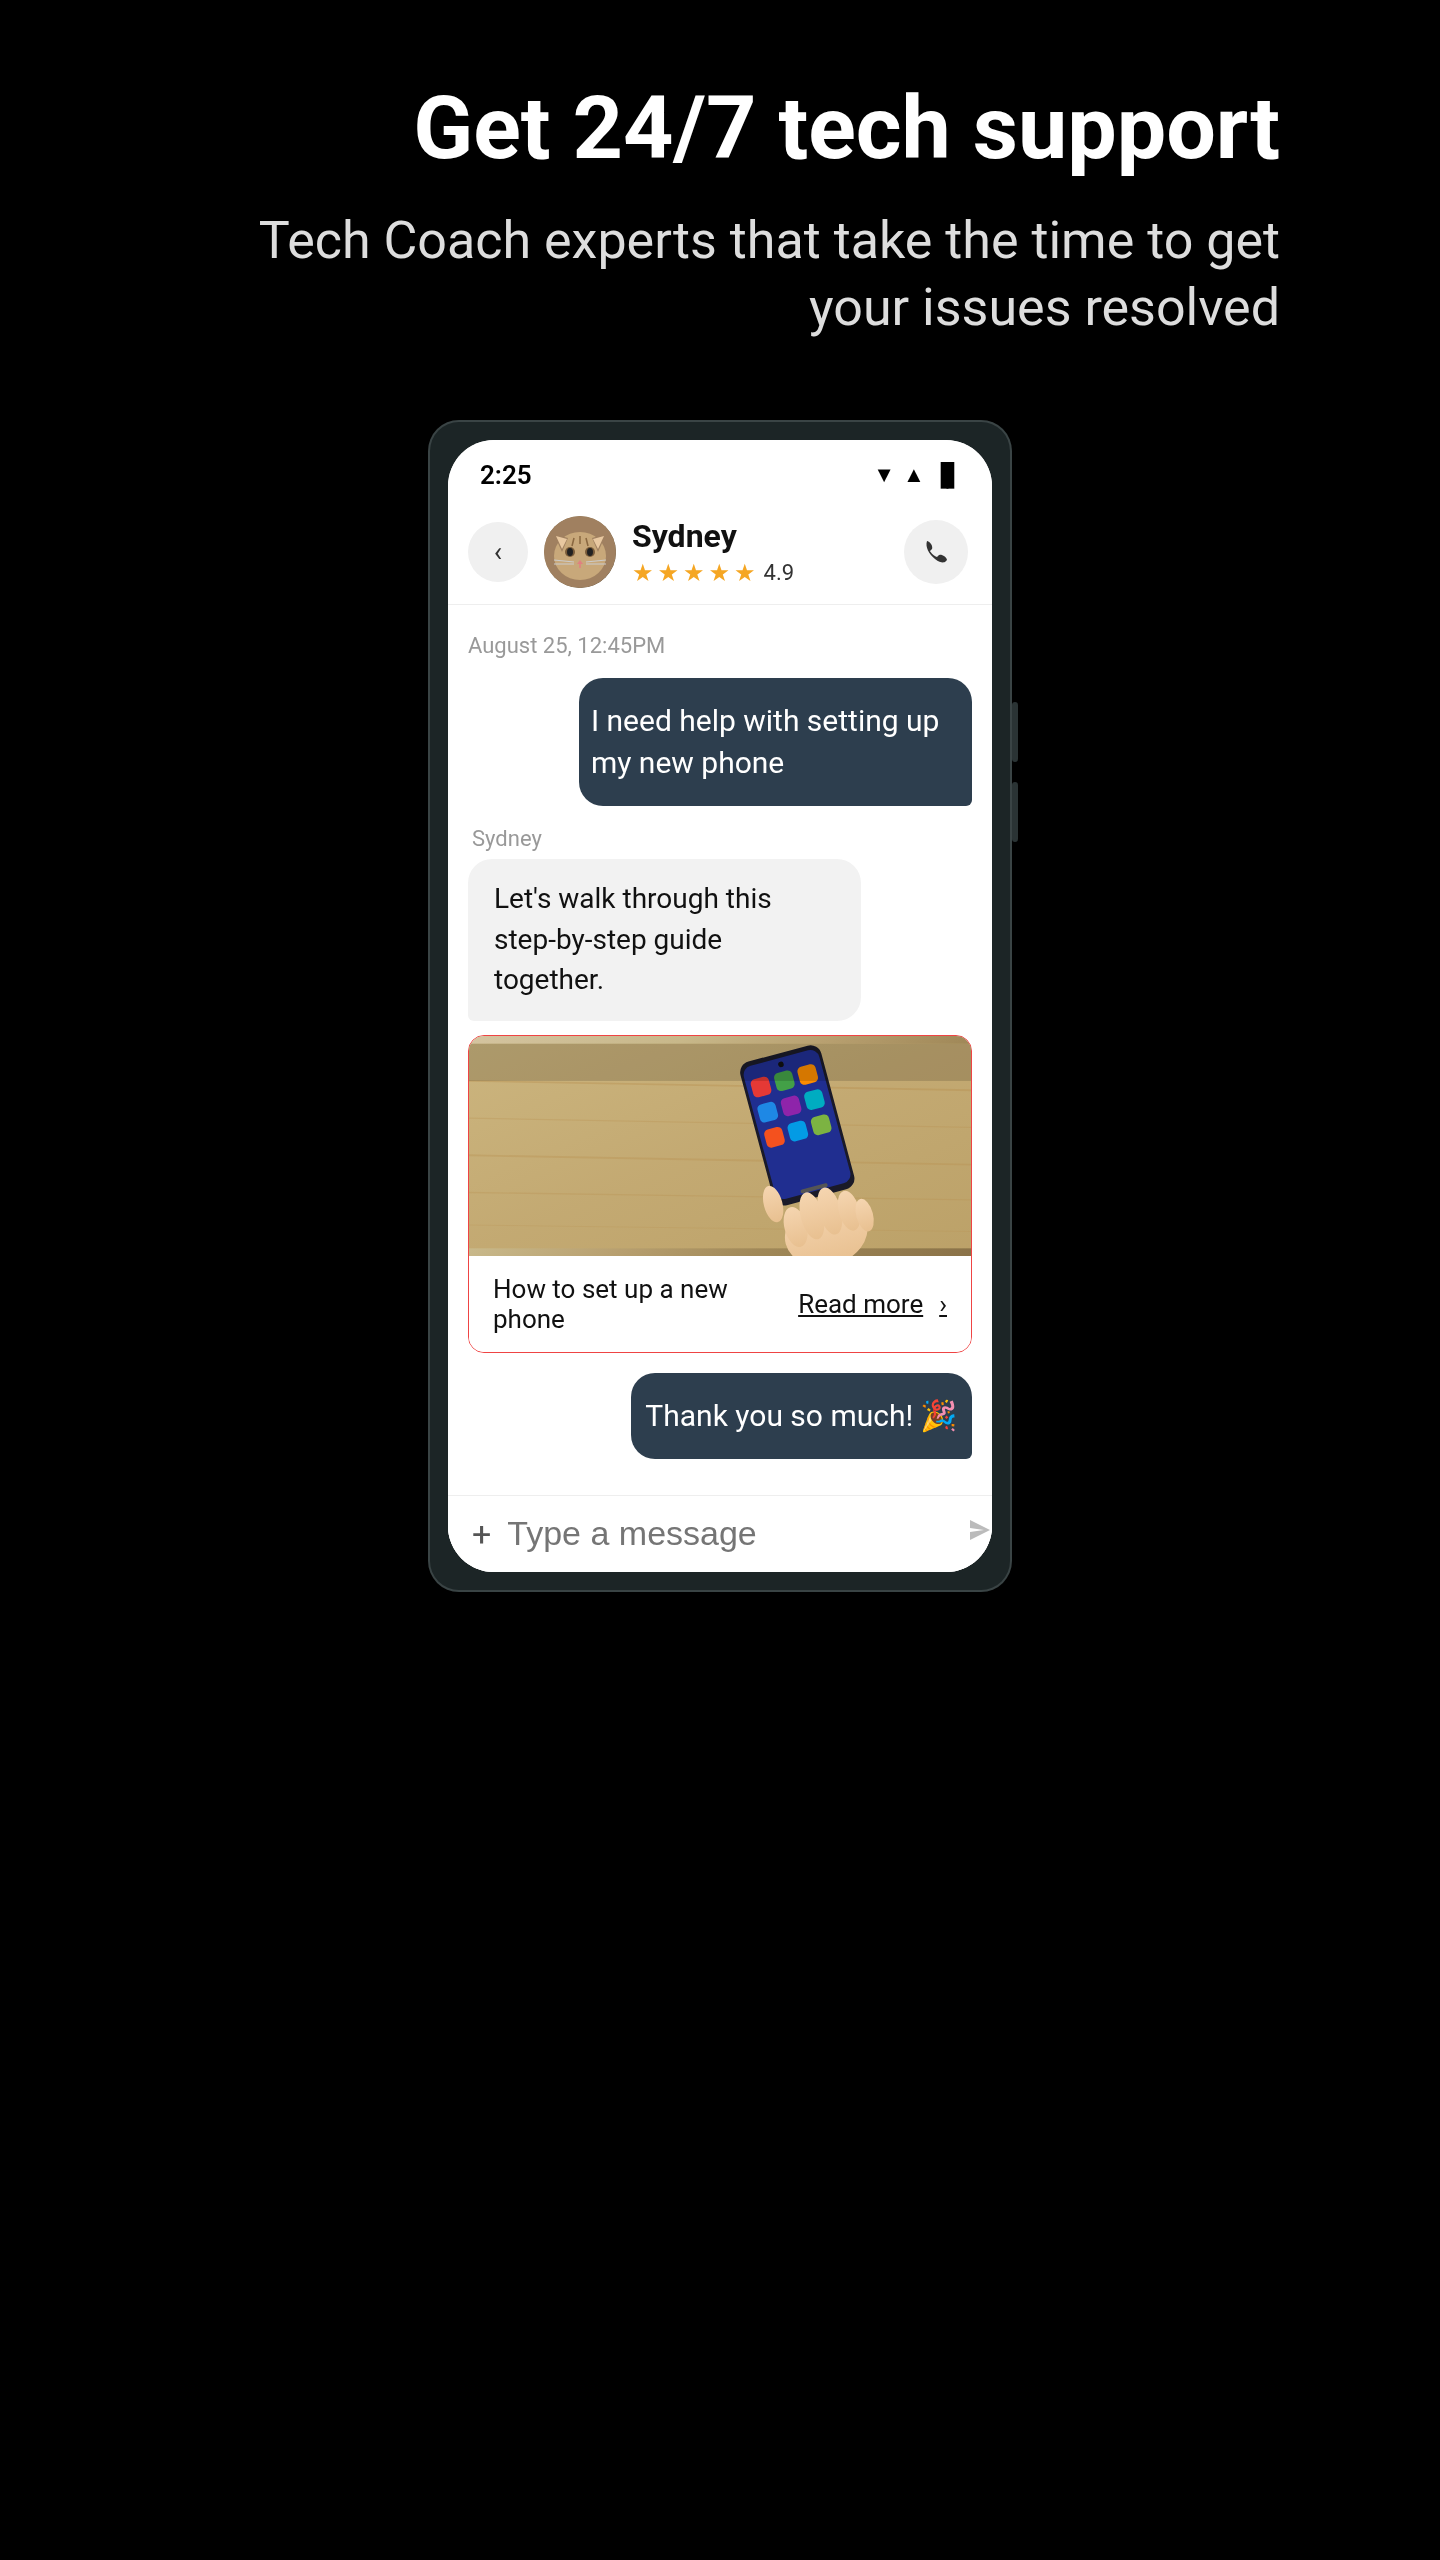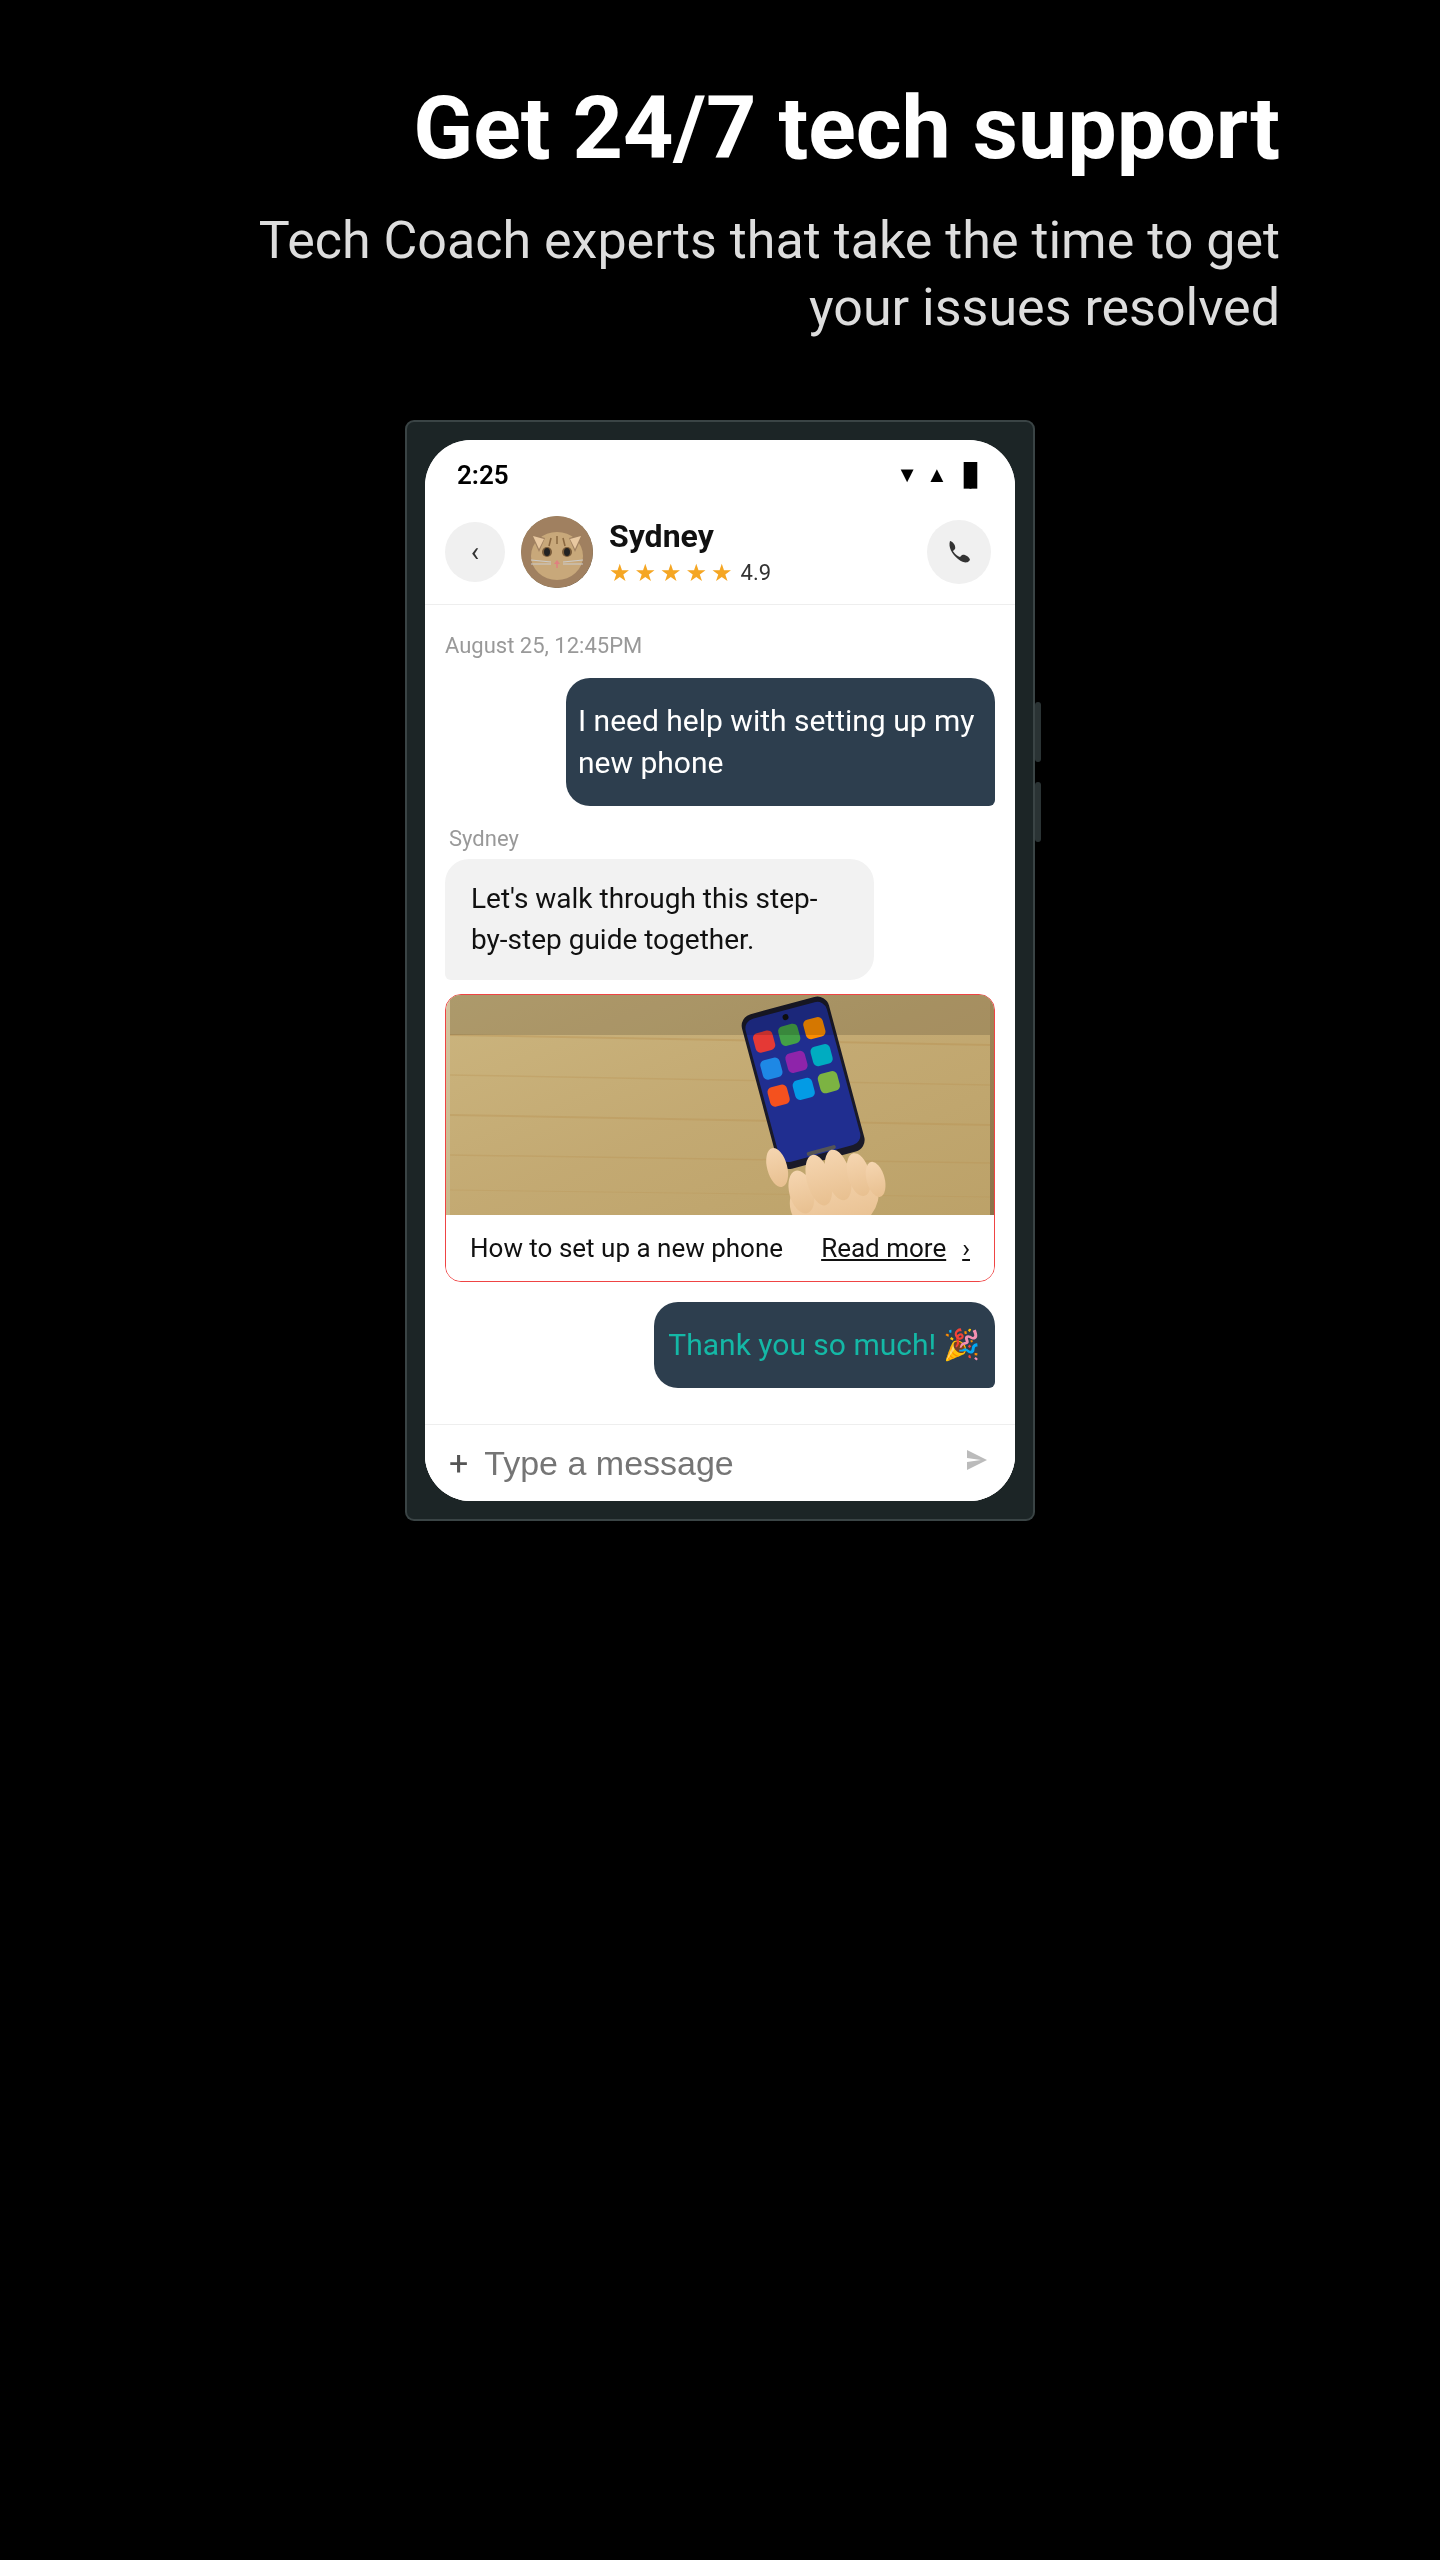--- a/index.html
+++ b/index.html
@@ -31,23 +31,23 @@
 
     .header-subtitle {
       font-size: 52px;
       font-weight: 400;
       line-height: 1.3;
       color: #ddd;
     }
 
     
     .phone-frame {
-      width: 626px;
+      width: 580px;
       background: #1c2526;
-      border-radius: 7px;
+      border-radius: 29px;
       padding: 18px;
       box-shadow: 0 0 0 2px #3a4445, 0 30px 80px rgba(0,0,0,0.8);
       position: relative;
     }
 
     .phone-inner {
       background: #f2f2f2;
       border-radius: 46px;
       overflow: hidden;
       width: 100%;
@@ -267,21 +267,21 @@
       cursor: pointer;
       display: flex;
       align-items: flex-start;
       gap: 16px;
       white-space: nowrap;
     }
 
     
     .bubble-out-thanks {
       background: #2d3e4e;
-      color: #14b8a6;
+      color: #ffffff;
       border-radius: 24px 24px 6px 24px;
       padding: 22px 14px;
       font-size: 30px;
       line-height: 1.4;
       display: inline-block;
       max-width: 78%;
     }
 
     
     .input-bar {

